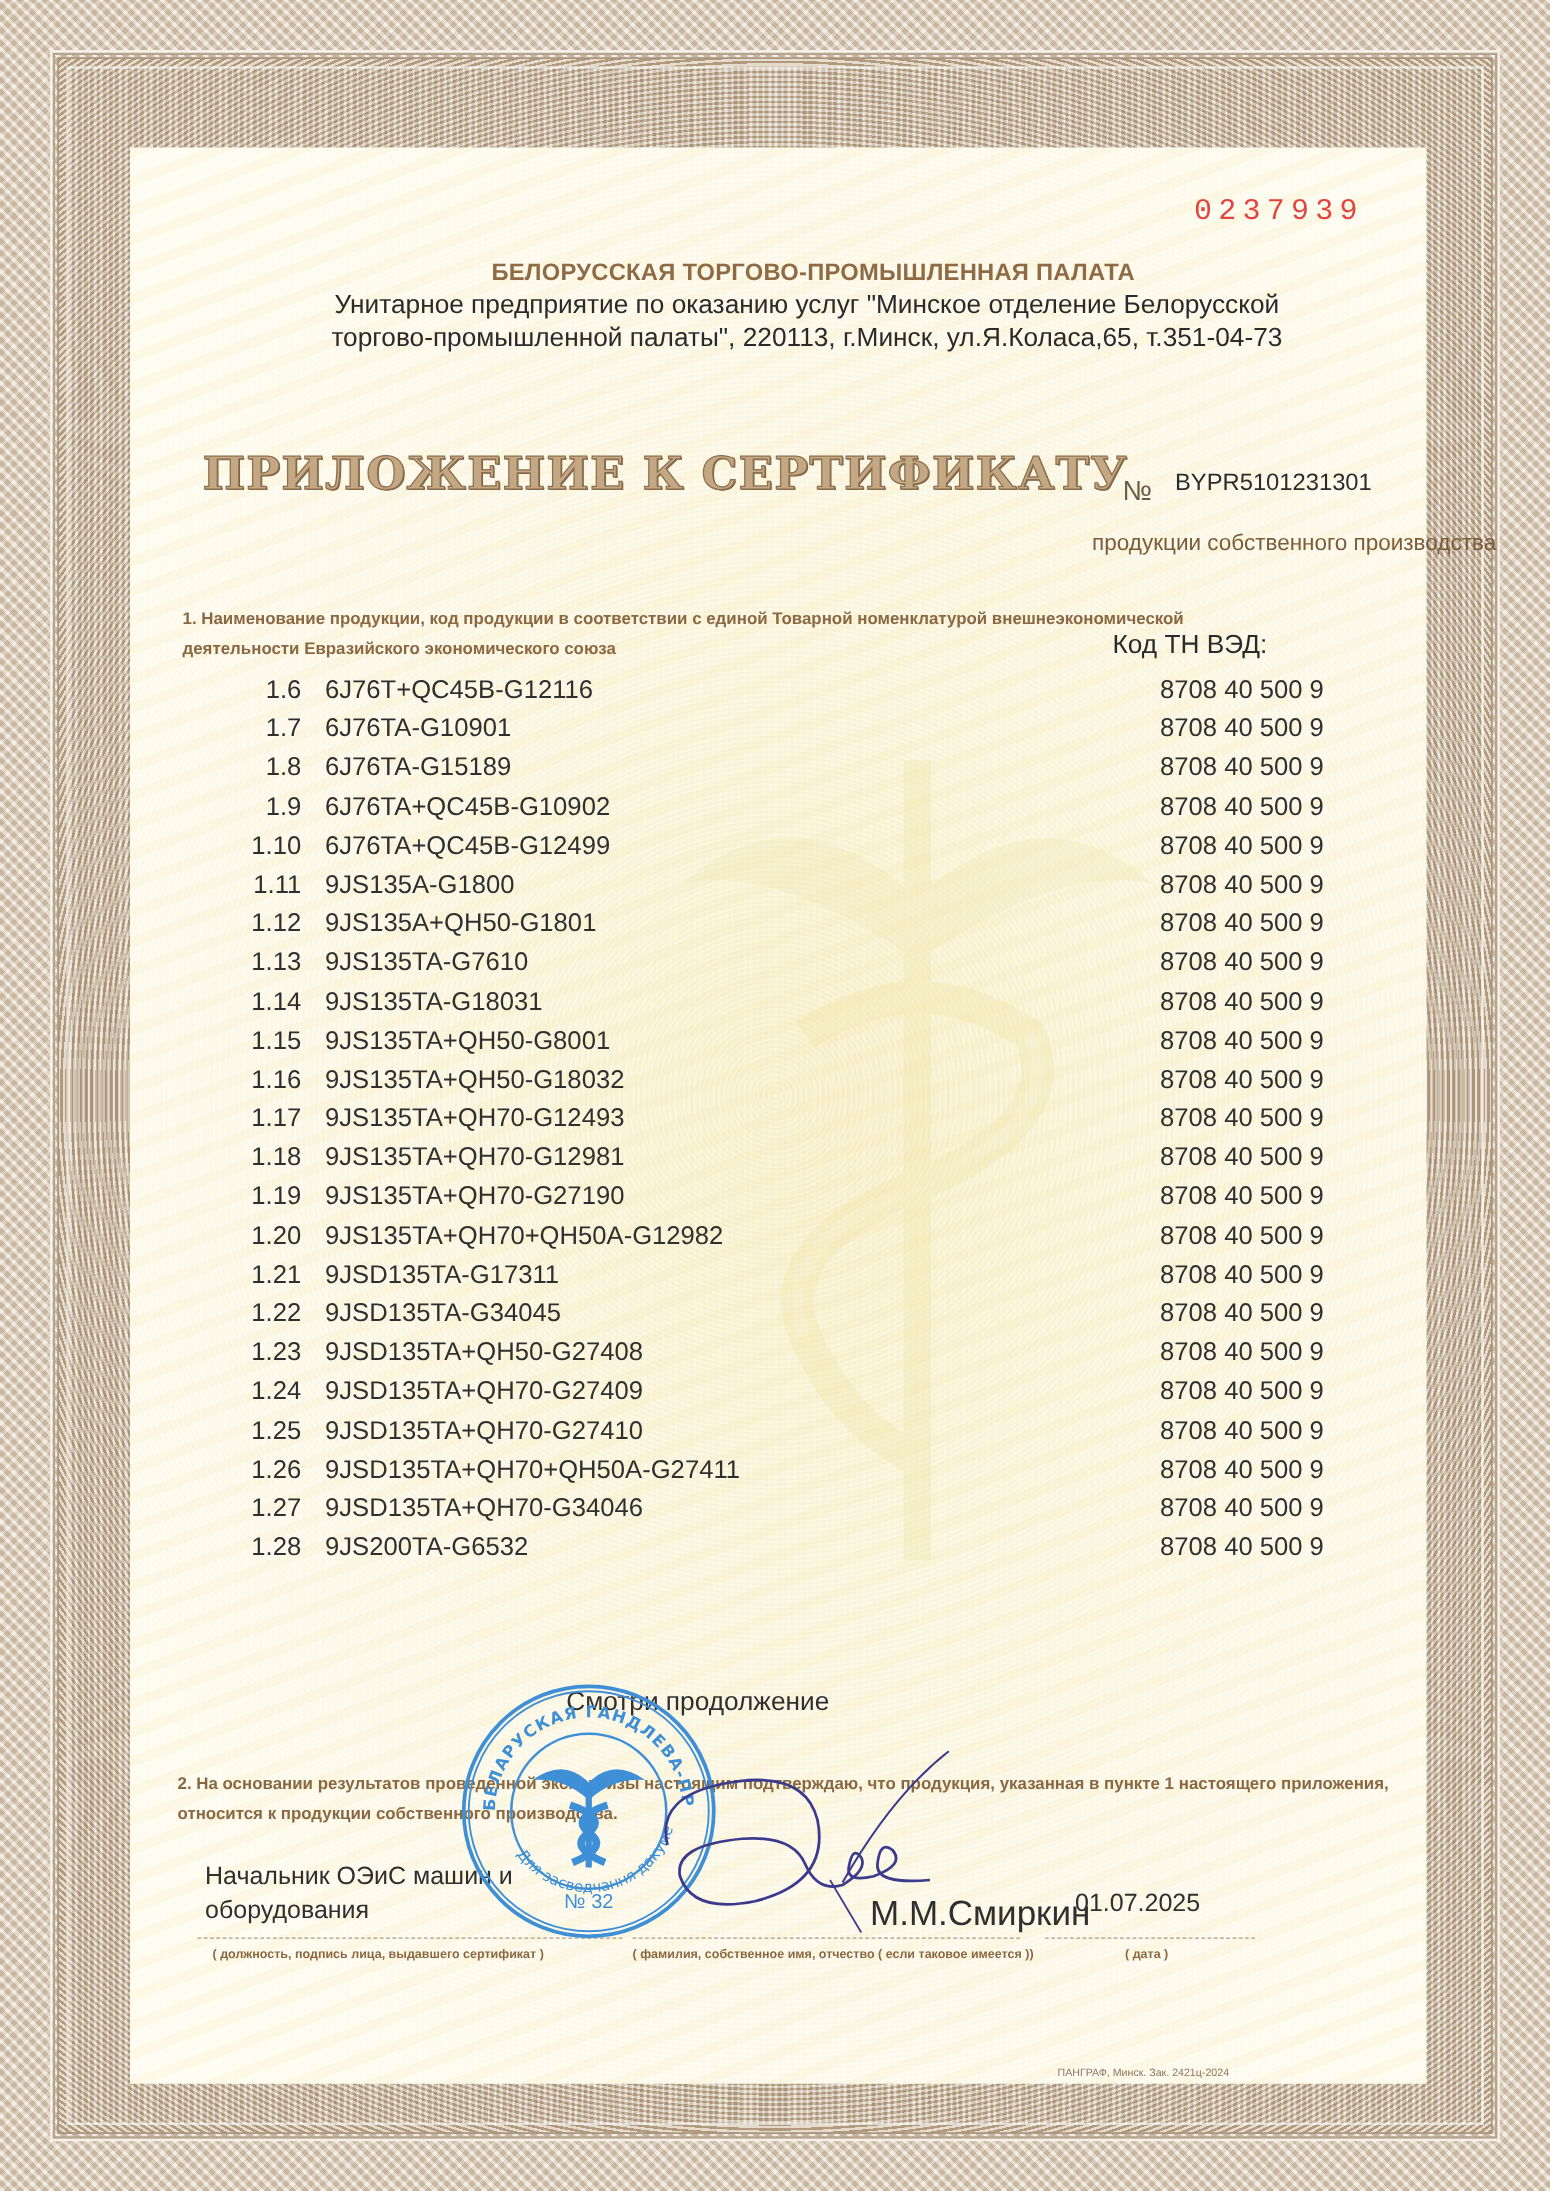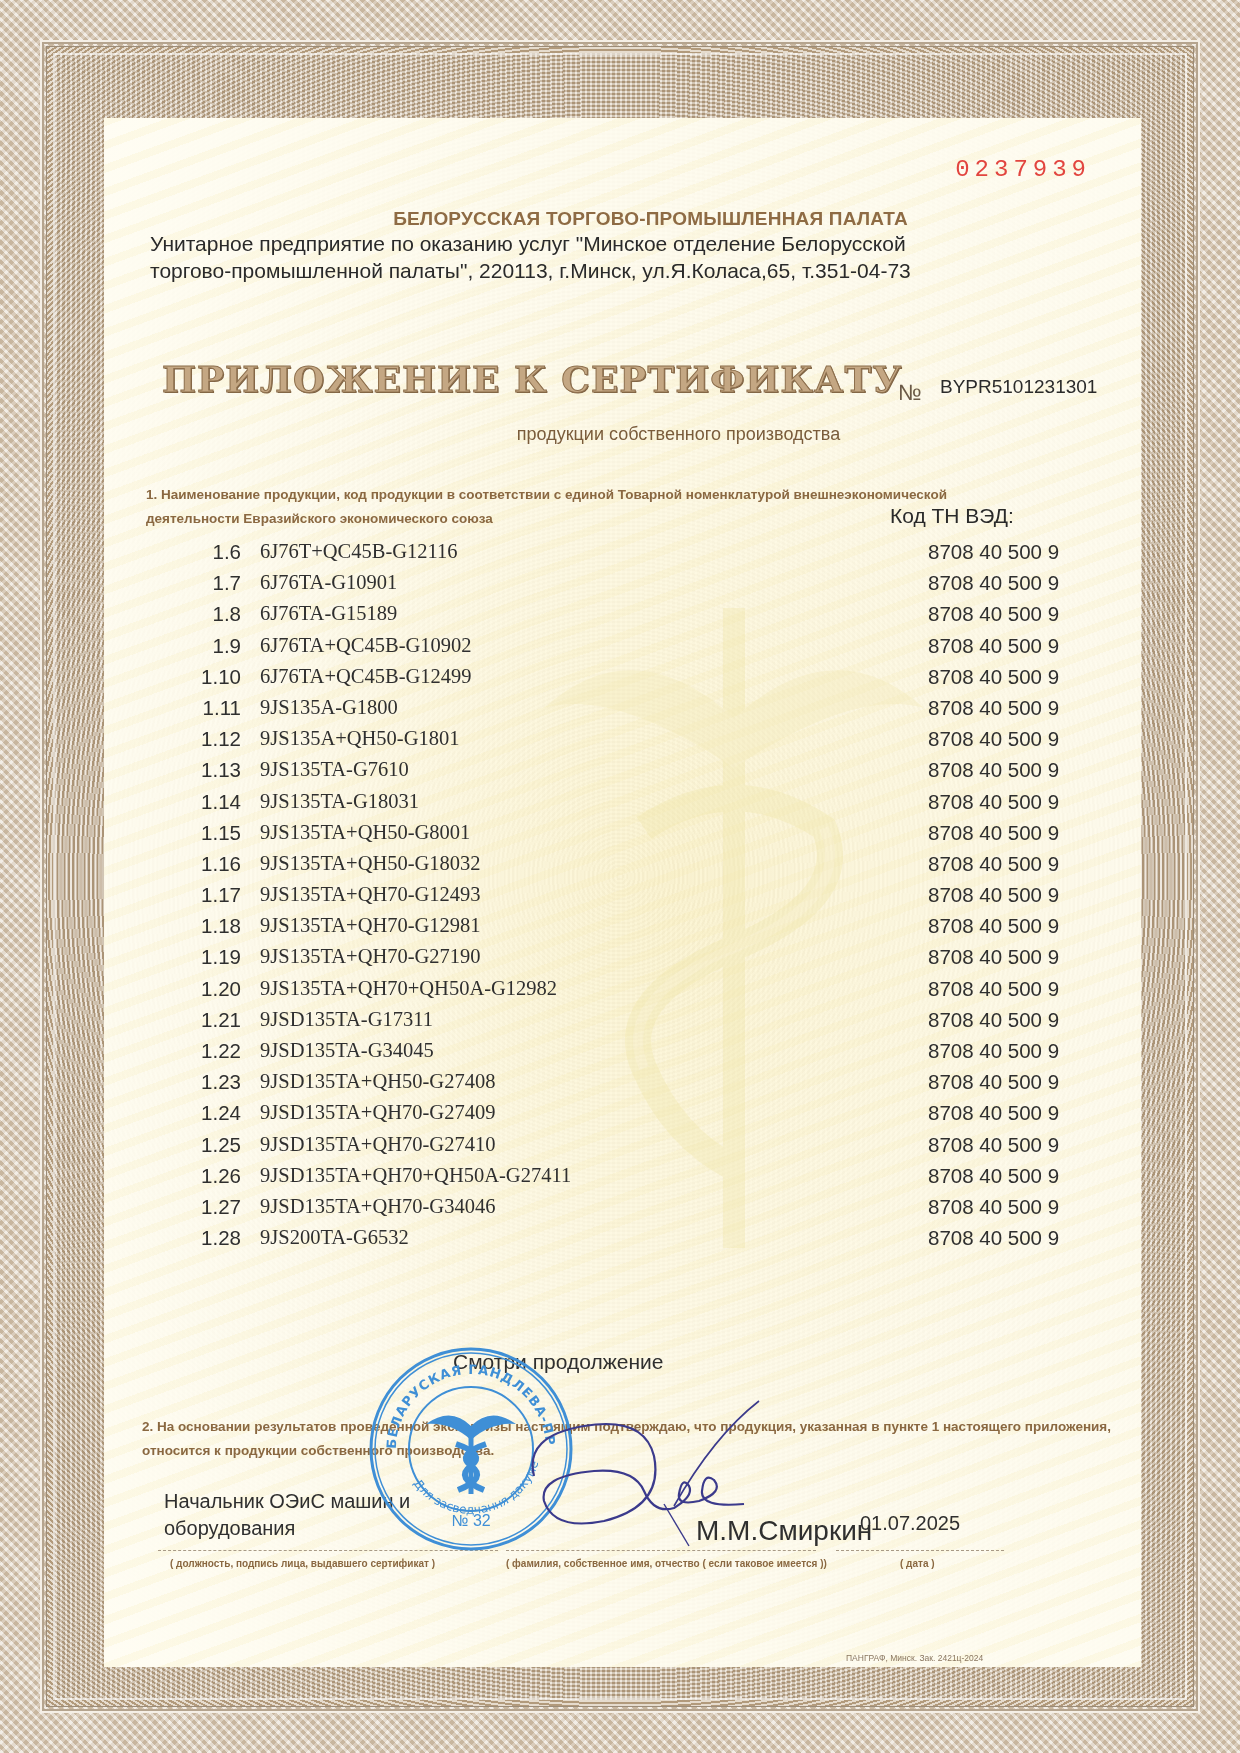--- a/index.html
+++ b/index.html
@@ -35,31 +35,31 @@
     content:""; position:absolute; inset:0;
     background: repeating-linear-gradient(160deg, rgba(245,232,170,0.18) 0 8px, rgba(255,255,255,0) 8px 22px);
   }
   .watermark {
     position:absolute; left:420px; top:450px; width:420px; height:700px; z-index:3;
     opacity:0.35;
   }
   .content { position:absolute; inset:0; z-index:4; }
   .serial { position:absolute; right:50px; top:38px; color:#e2453f; font-family:"Liberation Mono", monospace; font-size:24px; letter-spacing:5px; }
   .org-name { position:absolute; left:0; right:0; top:90px; text-align:center; color:#8e6b44; font-size:19px; font-weight:bold; letter-spacing:0.2px; transform:translateX(28px); }
-  .org-sub { position:absolute; left:46px; right:0; top:112px; color:#2a2a2a; font-size:21px; line-height:27px; }
+  .org-sub { position:absolute; left:46px; right:0; top:112px; text-align:center; color:#2a2a2a; font-size:21px; line-height:27px; }
   .cert-title { position:absolute; left:58px; top:240px; font-family:"DejaVu Serif", serif; font-weight:bold; font-size:36px; color:#c4a783; letter-spacing:1px; -webkit-text-stroke:1px #8d6f4d; text-shadow:1px 1px 0 #7a5e3f; }
   .cert-no { position:absolute; left:794px; top:262px; font-size:22px; color:#6b5a47; }
   .cert-number { position:absolute; left:836px; top:258px; font-size:19px; color:#2b2b2b; }
-  .subtitle { position:absolute; left:0; right:0; top:306px; text-align:center; font-size:18px; color:#7a5c3b; transform:translateX(56px); }
+  .subtitle { position:absolute; left:0; right:0; top:306px; text-align:right; font-size:18px; color:#7a5c3b; transform:translateX(56px); }
   .section1 { position:absolute; left:42px; right:40px; top:365px; font-size:13.5px; line-height:24px; color:#8a6841; font-weight:bold; }
   .code-header { position:absolute; left:786px; top:386px; font-size:21px; color:#2a2a2a; }
   .items { position:absolute; left:16px; top:422px; width:980px; }
   .item { position:relative; height:31.2px; font-size:20.5px; color:#2f2f2f; }
   .item .num { position:absolute; right:859px; top:0; text-align:center; }
-  .item .name { position:absolute; left:140px; top:0;font-family:Liberation Serif, serif; }
+  .item .name { position:absolute; left:140px; top:0; }
   .item .code { position:absolute; left:808px; top:0; }
   .continue { position:absolute; left:349px; top:1232px; font-size:21px; color:#2f2f2f; }
   .section2 { position:absolute; left:38px; right:30px; top:1297px; font-size:13.5px; line-height:24px; color:#8a6841; font-weight:bold; text-align:justify; }
   .sig-pos { position:absolute; left:60px; top:1370px; font-size:20px; line-height:27px; color:#2f2f2f; }
   .sig-name { position:absolute; left:544px; top:1397px; font-size:28px; color:#2f2f2f;margin-left:48px; }
   .sig-date { position:absolute; left:756px; top:1394px; font-size:20px; color:#2f2f2f; }
   .rule { position:absolute; top:1432px; height:0; border-top:1px dashed #a89a86; }
   .caption { position:absolute; top:1440px; font-size:10px; color:#8a6841; font-weight:bold;text-align:right; }
   .printer { position:absolute; left:742px; top:1535px; font-size:8.5px; color:#8a7760; }
   .stamp { position:absolute; left:262px; top:1226px; width:210px; height:210px; z-index:5; }

